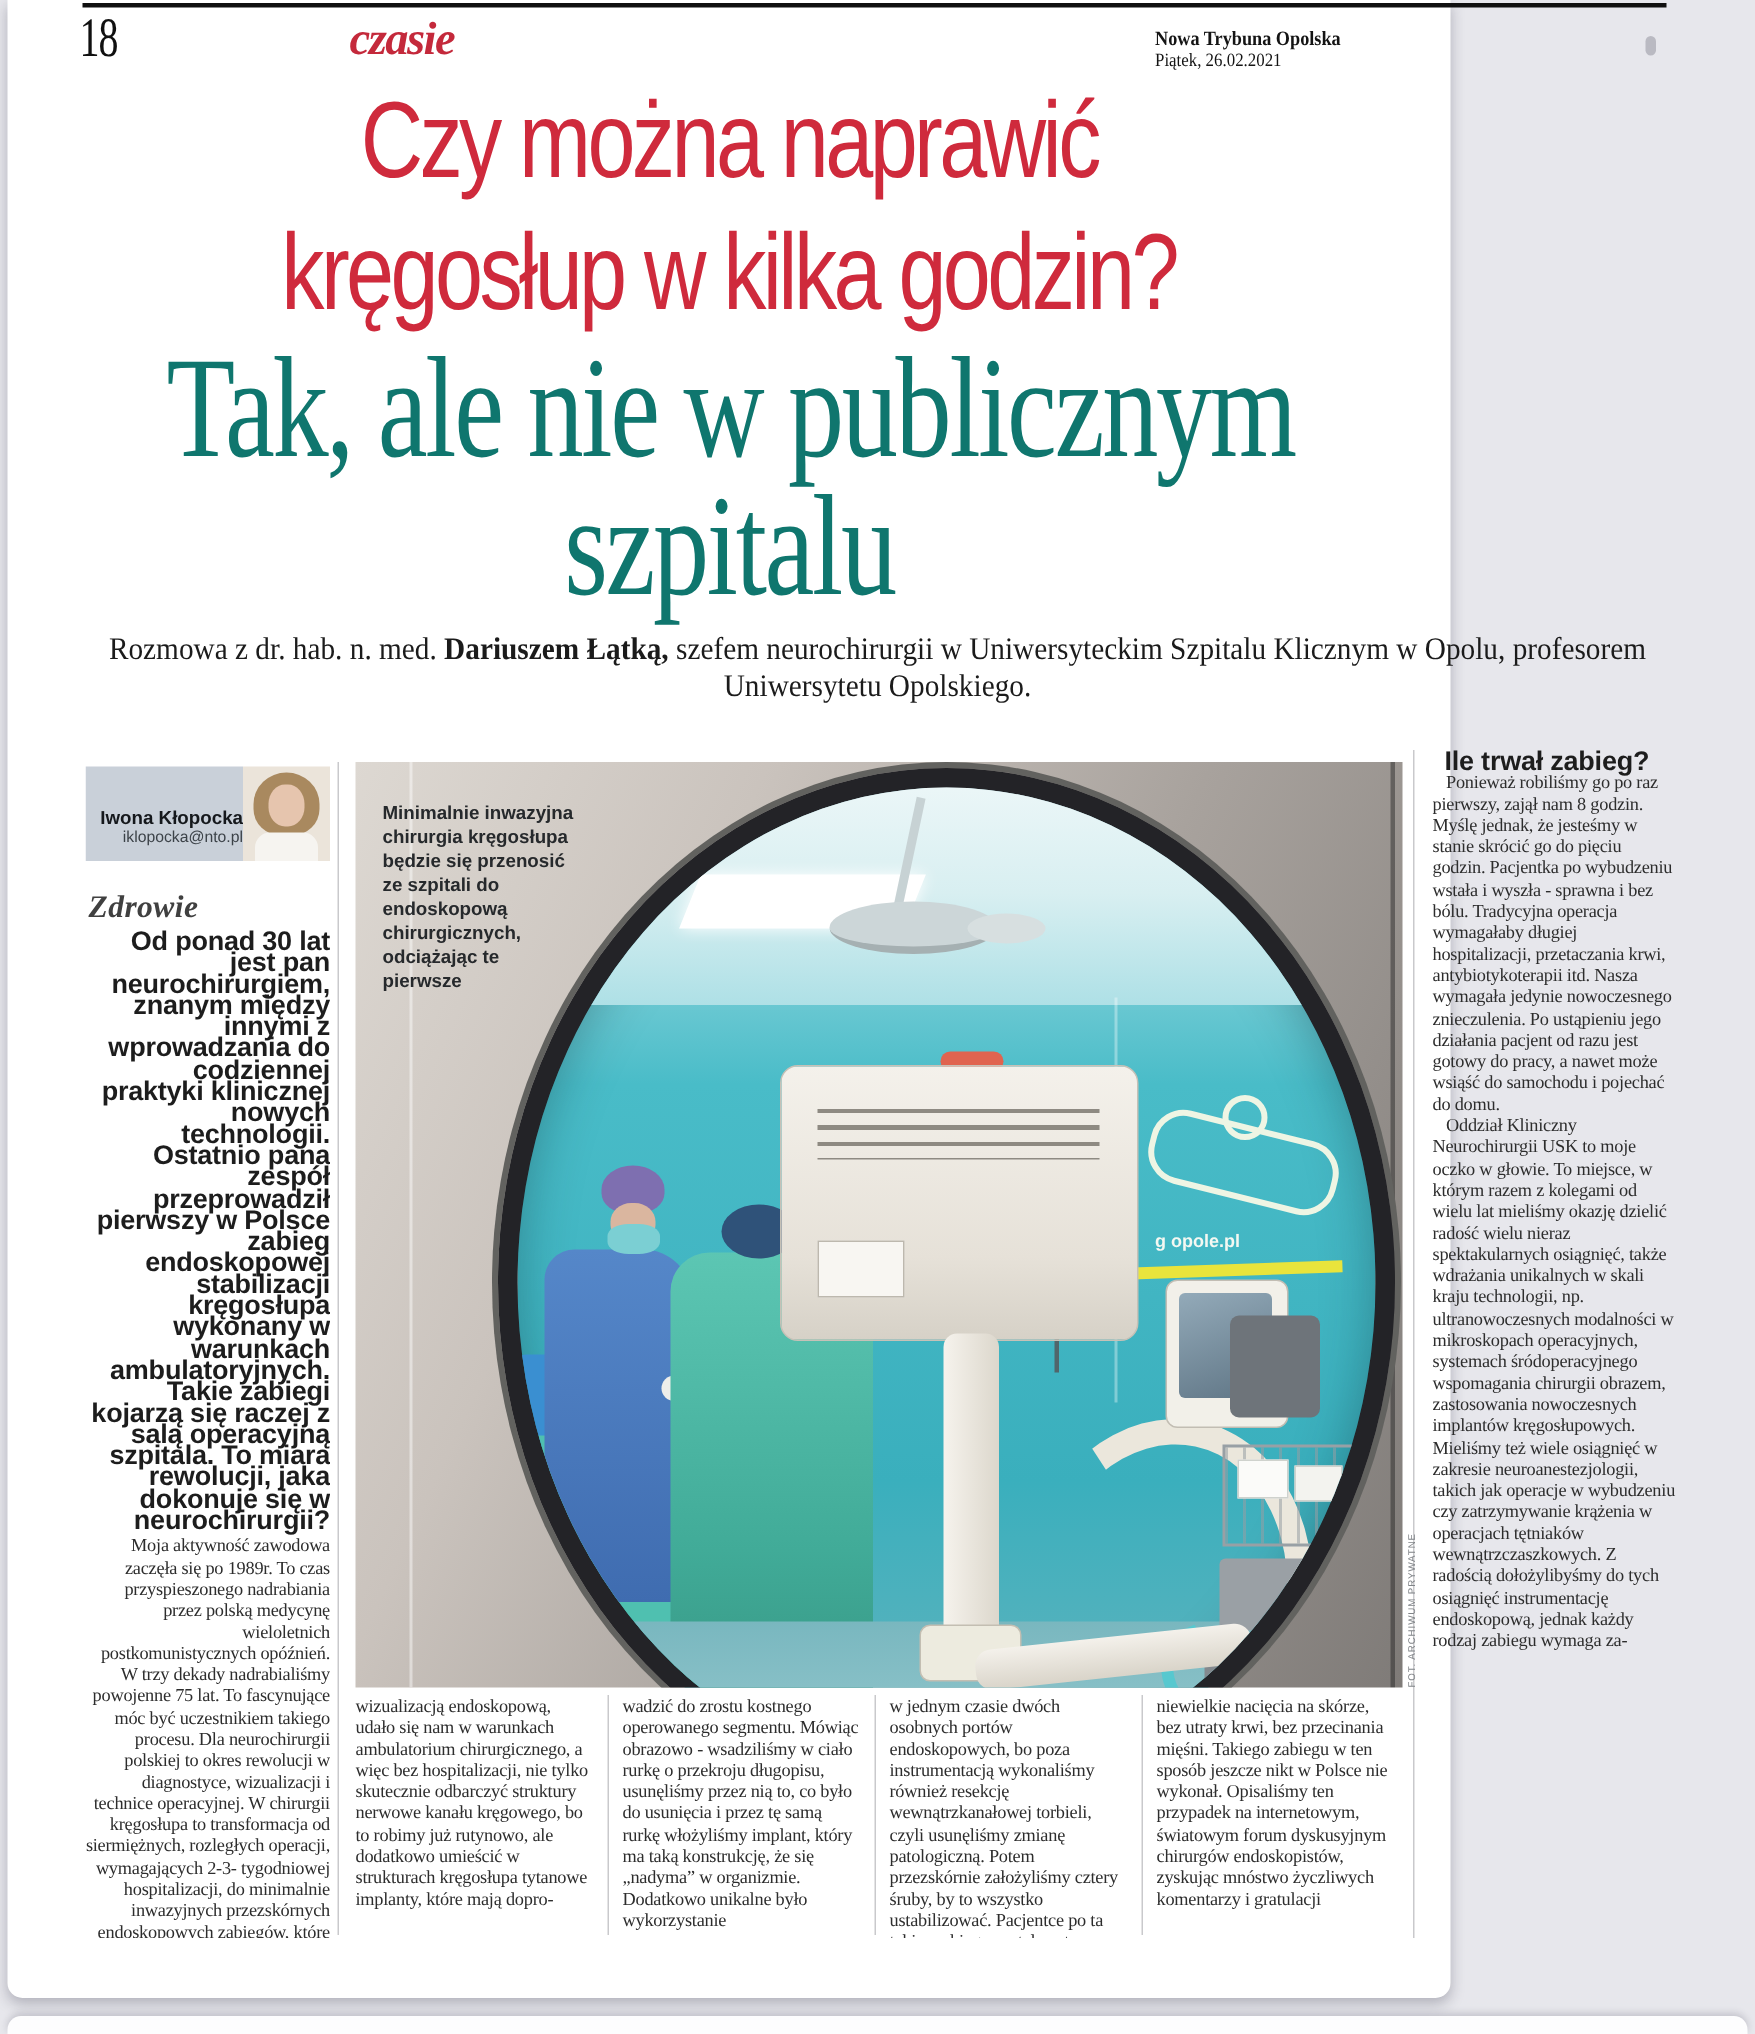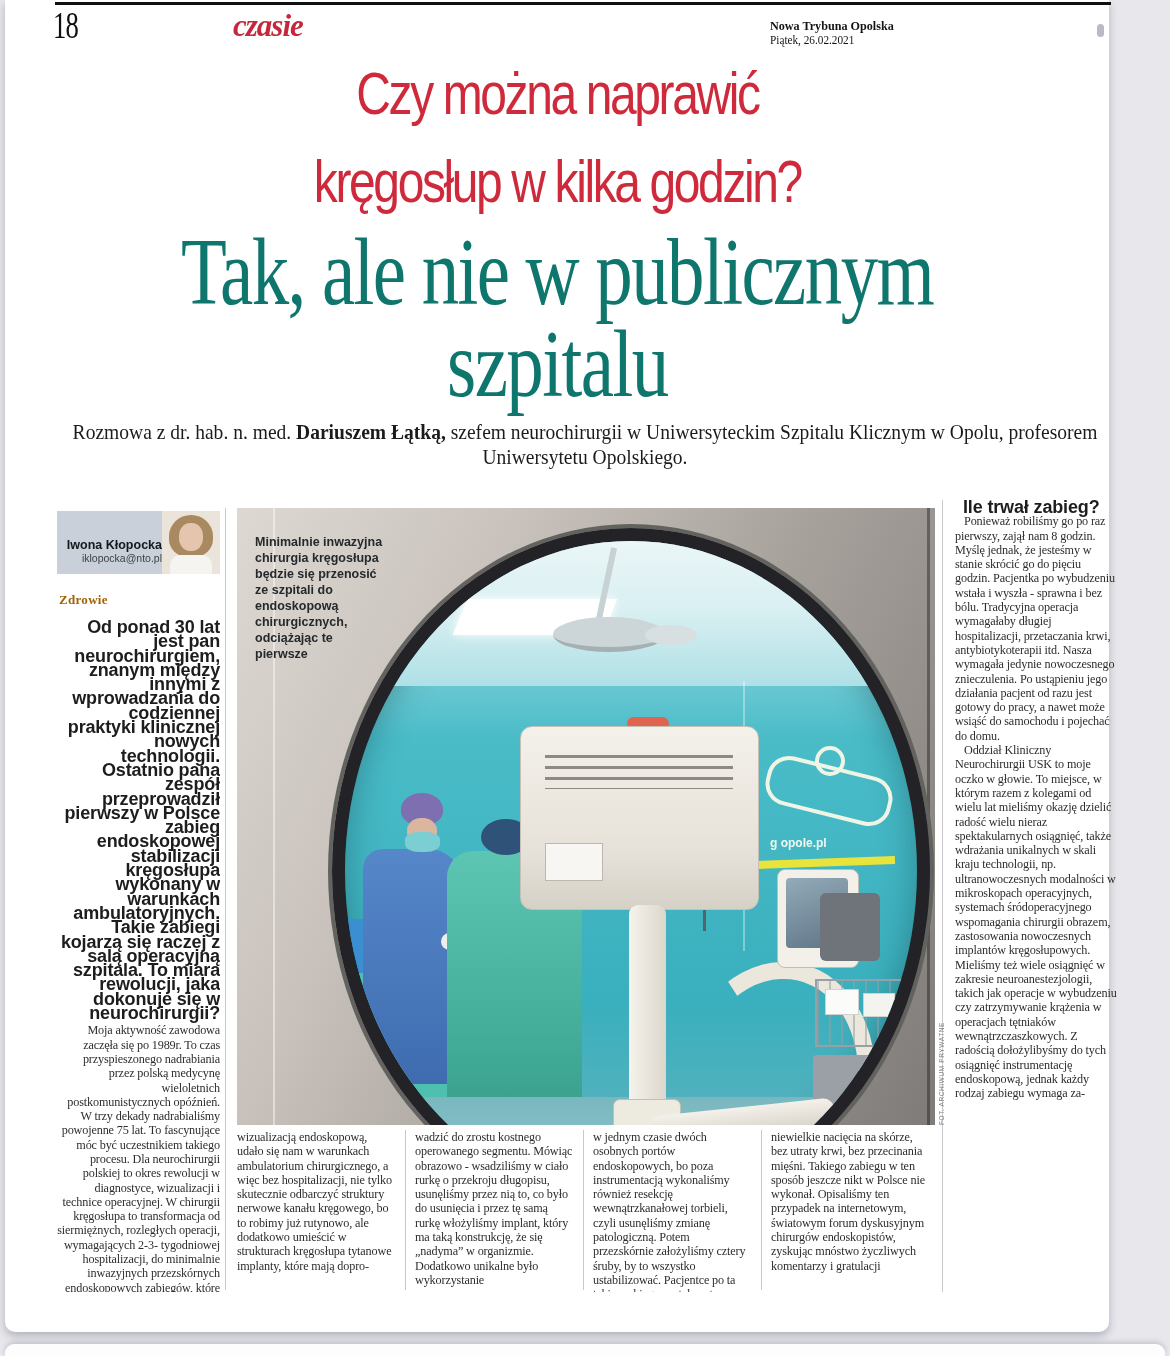--- a/index.html
+++ b/index.html
@@ -1,59 +1,59 @@
 <!DOCTYPE html>
 <html lang="pl"><head>
 <meta charset="utf-8">
 <style>
   html,body{margin:0;padding:0;width:1170px;height:1356px;background:#e7e7ec;overflow:hidden;}
   .abs{position:absolute;}
   .sans{font-family:"Liberation Sans",sans-serif;}
   .serif{font-family:"Liberation Serif",serif;}
-  #page{position:absolute;left:5px;top:0;width:1104px;height:1332px;background:#ffffff;
+  #page{position:absolute;left:5px;top:0;width:962px;height:1332px;background:#ffffff;
         border-radius:0 0 10px 10px;box-shadow:0 4px 9px rgba(40,40,60,.28);}
   #nextpage{position:absolute;left:5px;top:1344px;width:1160px;height:12px;background:#fdfdfe;
         border-radius:9px 9px 0 0;box-shadow:0 -2px 5px rgba(40,40,60,.18);}
   .toprule{left:50px;top:2px;width:1056px;height:3px;background:#101010;}
   .pageno{left:48px;top:4px;font-size:37px;color:#101010;transform:scaleX(.72);transform-origin:left top;letter-spacing:-1px;}
   .section{left:228px;top:8px;font-size:31px;font-weight:bold;font-style:italic;color:#c4293b;letter-spacing:-1px;}
   .masthead{left:765px;top:18px;width:220px;line-height:15px;color:#141414;}
   .masthead .m1{font-weight:bold;font-size:13.5px;display:block;transform:scaleX(.9);transform-origin:left top;}
   .masthead .m2{font-size:12.5px;display:block;transform:scaleX(.9);transform-origin:left top;}
   .graydot{left:1092px;top:24px;width:7px;height:13px;border-radius:4px;background:#babac2;}
   .hl{left:0;width:100%;text-align:center;color:#cf2a3c;}
   .hl span{display:inline-block;transform:scaleX(.8);transform-origin:center top;white-space:nowrap;}
-  .hl-red{top:50px;font-size:60px;line-height:88px;letter-spacing:-3px;font-weight:400;}
+  .hl-red{top:50px;font-size:72px;line-height:88px;letter-spacing:-3px;font-weight:400;}
   .hl-black{top:226px;font-size:96px;line-height:92px;letter-spacing:-2px;color:#0f766e;}
   .hl-black span{transform:scaleX(.78);}
   .deck{top:420px;left:0;width:100%;text-align:center;font-size:21px;line-height:25px;color:#1b1b1b;}
   .deck .in{display:inline-block;width:1160px;transform:scaleX(.93);transform-origin:center top;}
   .vrule{width:1px;background:#c9c9cc;}
   
   .col{overflow:hidden;}
   .q-p{font-family:"Liberation Sans",sans-serif;font-weight:bold;font-size:18px;line-height:14.3px;color:#1d1d1d;margin:0;letter-spacing:-.15px;}
   .a-p{font-family:"Liberation Serif",serif;font-size:12.2px;line-height:14.3px;color:#2d2d2d;margin:0;letter-spacing:-.15px;}
   .ind{text-indent:9px;}
   .blockind{margin-left:8px;}
   
   .authorbox{left:0;top:5px;width:163px;height:63px;display:flex;}
   .authorinfo{background:#c9d0d9;flex:1;padding:28px 0 0 8px;}
   .authorname{font-weight:bold;font-size:12.5px;color:#15181c;display:block;line-height:13px;}
   .authoremail{font-size:10.5px;color:#3c4248;display:block;line-height:13px;}
   .avatar{width:58px;height:63px;background:#ebe4da;position:relative;overflow:hidden;}
   .av-hair{position:absolute;left:7px;top:4px;width:44px;height:42px;background:#a9895f;border-radius:50% 50% 42% 42%;}
   .av-face{position:absolute;left:17px;top:12px;width:24px;height:28px;background:#e6c5ae;border-radius:46%;}
   .av-body{position:absolute;left:8px;top:44px;width:42px;height:22px;background:#f6f4f0;border-radius:10px 10px 0 0;}
-  .zdrowie{left:2px;top:86px;font-size:13px;font-weight:bold;color:#a16207;letter-spacing:.3px;}
+  .zdrowie{left:2px;top:86px;font-size:21px;font-weight:bold;font-style:italic;color:#404040;letter-spacing:.3px;}
   
   #photo{left:232px;top:508px;width:698px;height:617px;overflow:hidden;
          background:linear-gradient(115deg,#ddd8d2 0%,#cac3bd 28%,#a8a29d 58%,#7f7b78 100%);}
   .seam1{left:36px;top:0;width:2px;height:100%;background:rgba(255,255,255,.45);}
   .seam2{left:690px;top:0;width:3px;height:100%;background:rgba(30,30,30,.45);}
-  #porthole{left:95px;top:20px;width:572px;height:660px;border:13px solid #232327;border-radius:50%;
+  #porthole{left:95px;top:4px;width:572px;height:660px;border:13px solid #232327;border-radius:50%;
             background:linear-gradient(180deg,#bfe7ec 0%,#49bcc8 30%,#3aafbd 70%,#68b4bd 100%);
             overflow:hidden;box-shadow:0 0 0 4px #62625f, inset 0 0 34px rgba(10,40,45,.35);}
   .ceiling{left:-20px;top:-20px;width:600px;height:165px;background:linear-gradient(180deg,#f0f8f9 0%,#d8eff1 55%,#aee0e6 100%);}
   .lightpanel{left:115px;top:58px;width:150px;height:36px;background:#ffffff;transform:skewX(-22deg);box-shadow:0 0 10px #ffffff;}
   .lamparm{left:258px;top:6px;width:6px;height:78px;background:#c7d2d4;transform:rotate(12deg);}
   .lamp{left:208px;top:76px;width:112px;height:30px;background:#ccd6d8;border-radius:50%;border-bottom:5px solid #a5b0b2;}
   .lamp2{left:300px;top:84px;width:52px;height:20px;background:#d7dfe0;border-radius:50%;}
   .wallcorner{left:398px;top:140px;width:2px;height:270px;background:rgba(255,255,255,.35);}
   .arthead{left:470px;top:205px;width:22px;height:22px;border:4px solid #eef5e4;border-radius:50%;}
   .artbody{left:420px;top:225px;width:120px;height:42px;border:4px solid #eef5e4;border-radius:22px;transform:rotate(14deg);}

